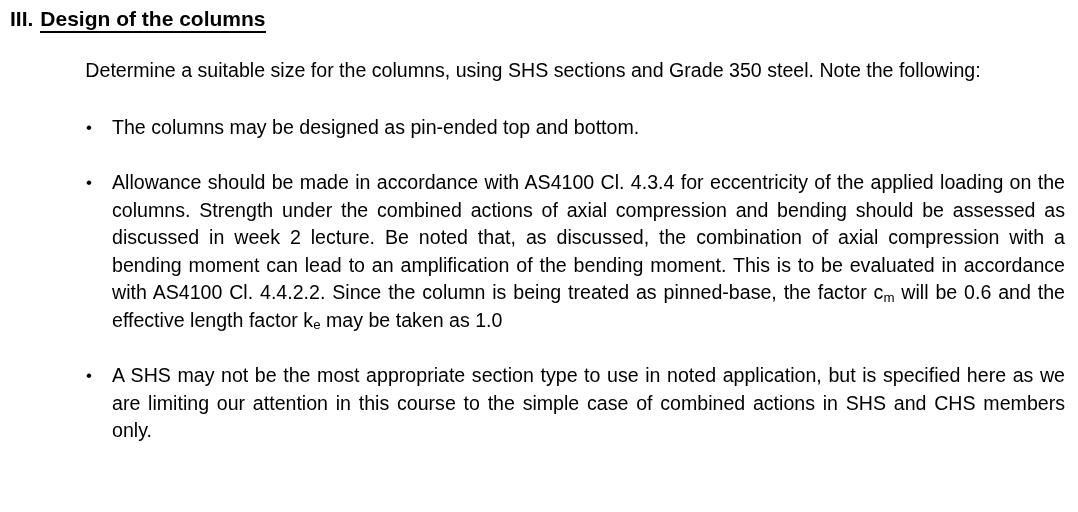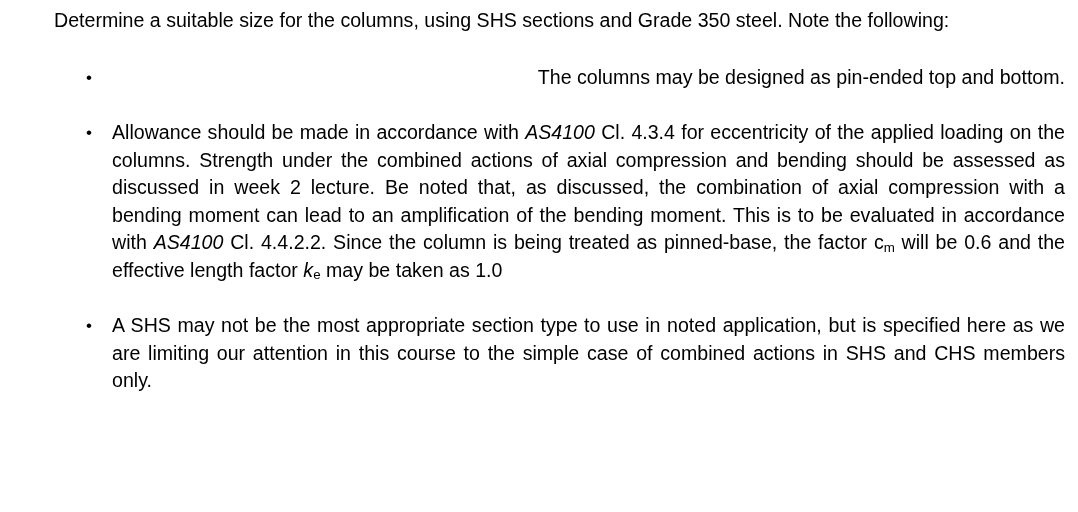--- a/index.html
+++ b/index.html
@@ -27,62 +27,62 @@
     font-weight: bold;
   }
   .heading-num {
     margin-right: 7px;
   }
   .heading-title {
     border-bottom: 2px solid #000000;
     padding-bottom: 1px;
   }
   .intro {
-    margin: 0 0 29px 44px;
+    margin: 0 0 29px 24px;
     width: 998px;
-    text-align: left;
+    text-align: center;
   }
   .bullet-list {
     list-style: none;
     margin: 0;
     padding: 0;
   }
   .bullet-item {
     display: flex;
     align-items: flex-start;
     margin: 0 0 28px 76px;
   }
   .bullet-marker {
     flex: 0 0 26px;
     width: 26px;
     font-size: 17px;
   }
   .bullet-text {
     flex: 1 1 auto;
     max-width: 953px;
-    text-align: right;
+    text-align: left;
   }
   .bullet-text.justify {
     text-align: justify;
   }
   .italic {
-    font-style: italic;
   }
   .sub {
     font-size: 0.68em;
     position: relative;
     top: 0.22em;
     line-height: 0;
   }
 </style>
 </head>
 <body>
 
 <div class="page">
 
+  <h1 class="heading"><span class="heading-num">III.</span><span class="heading-title">Design of the columns</span></h1>
 
   <p class="intro">Determine a suitable size for the columns, using SHS sections and Grade 350 steel. Note the following:</p>
 
   <ul class="bullet-list">
 
     <li class="bullet-item">
       <span class="bullet-marker">•</span>
       <div class="bullet-text"><span>The columns may be designed as pin-ended top and bottom.</span></div>
     </li>
 

